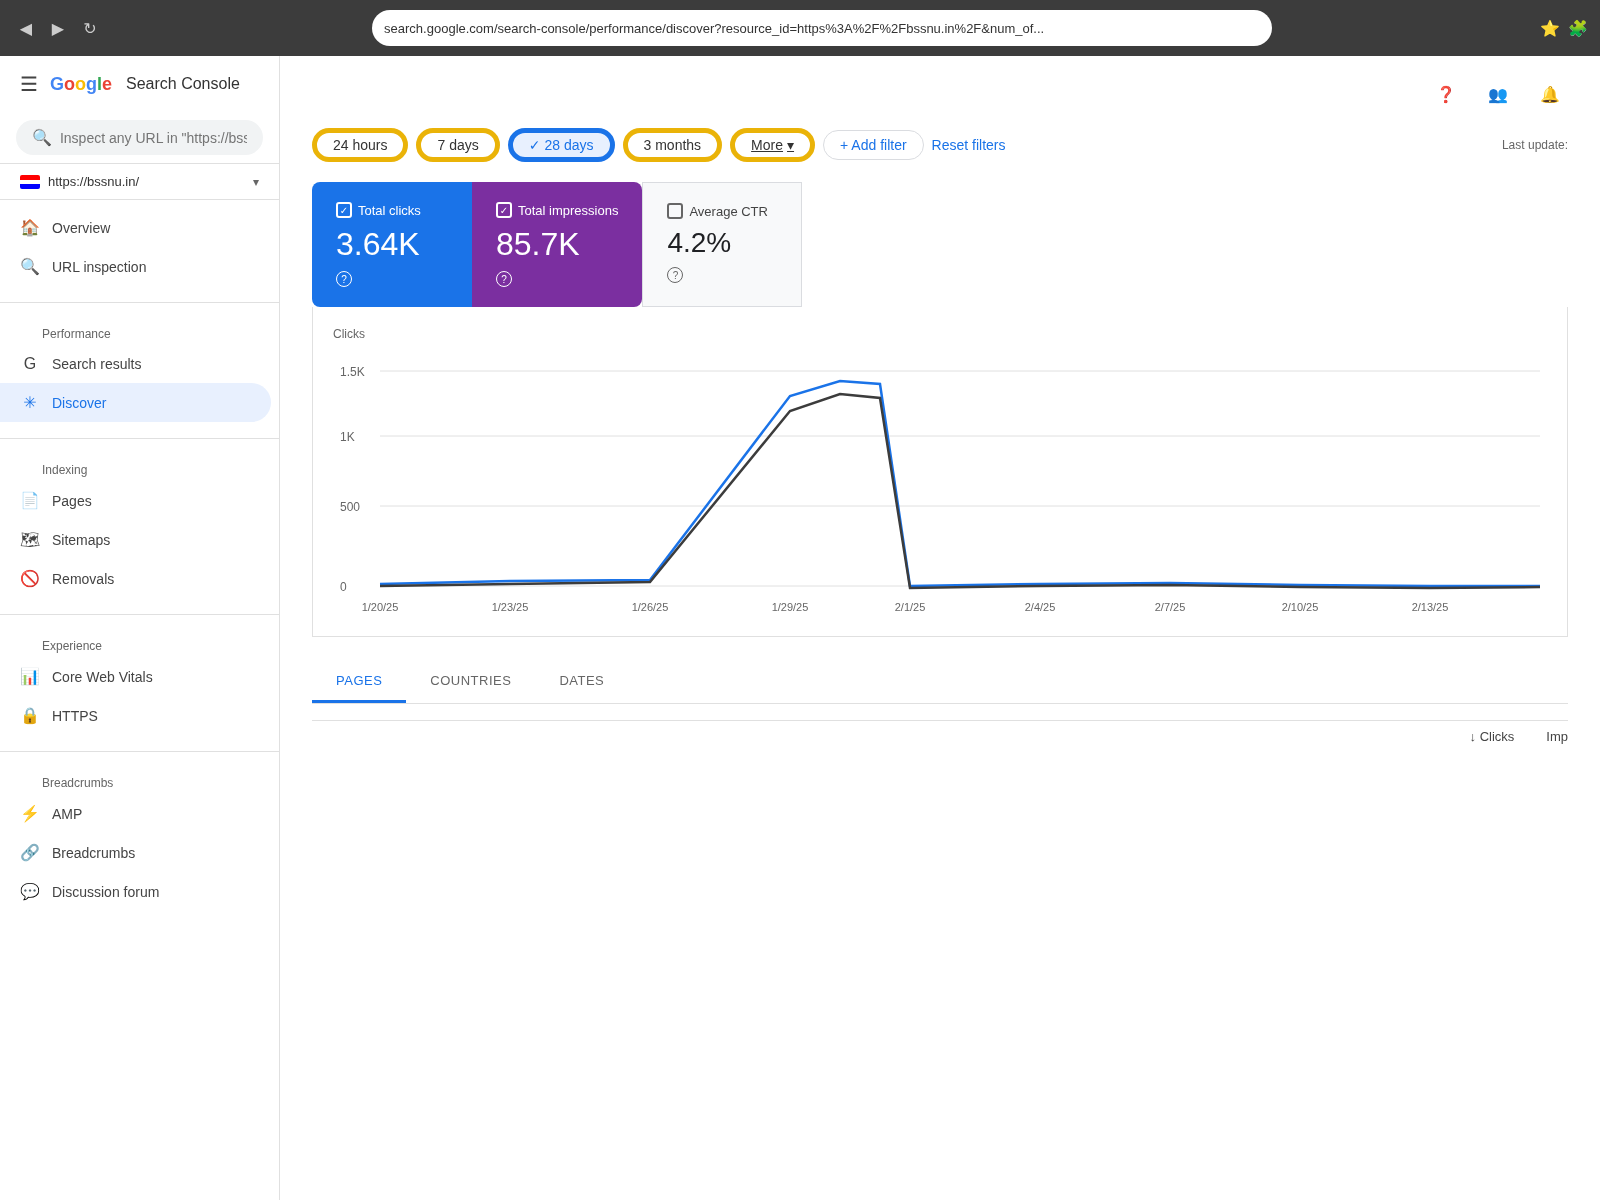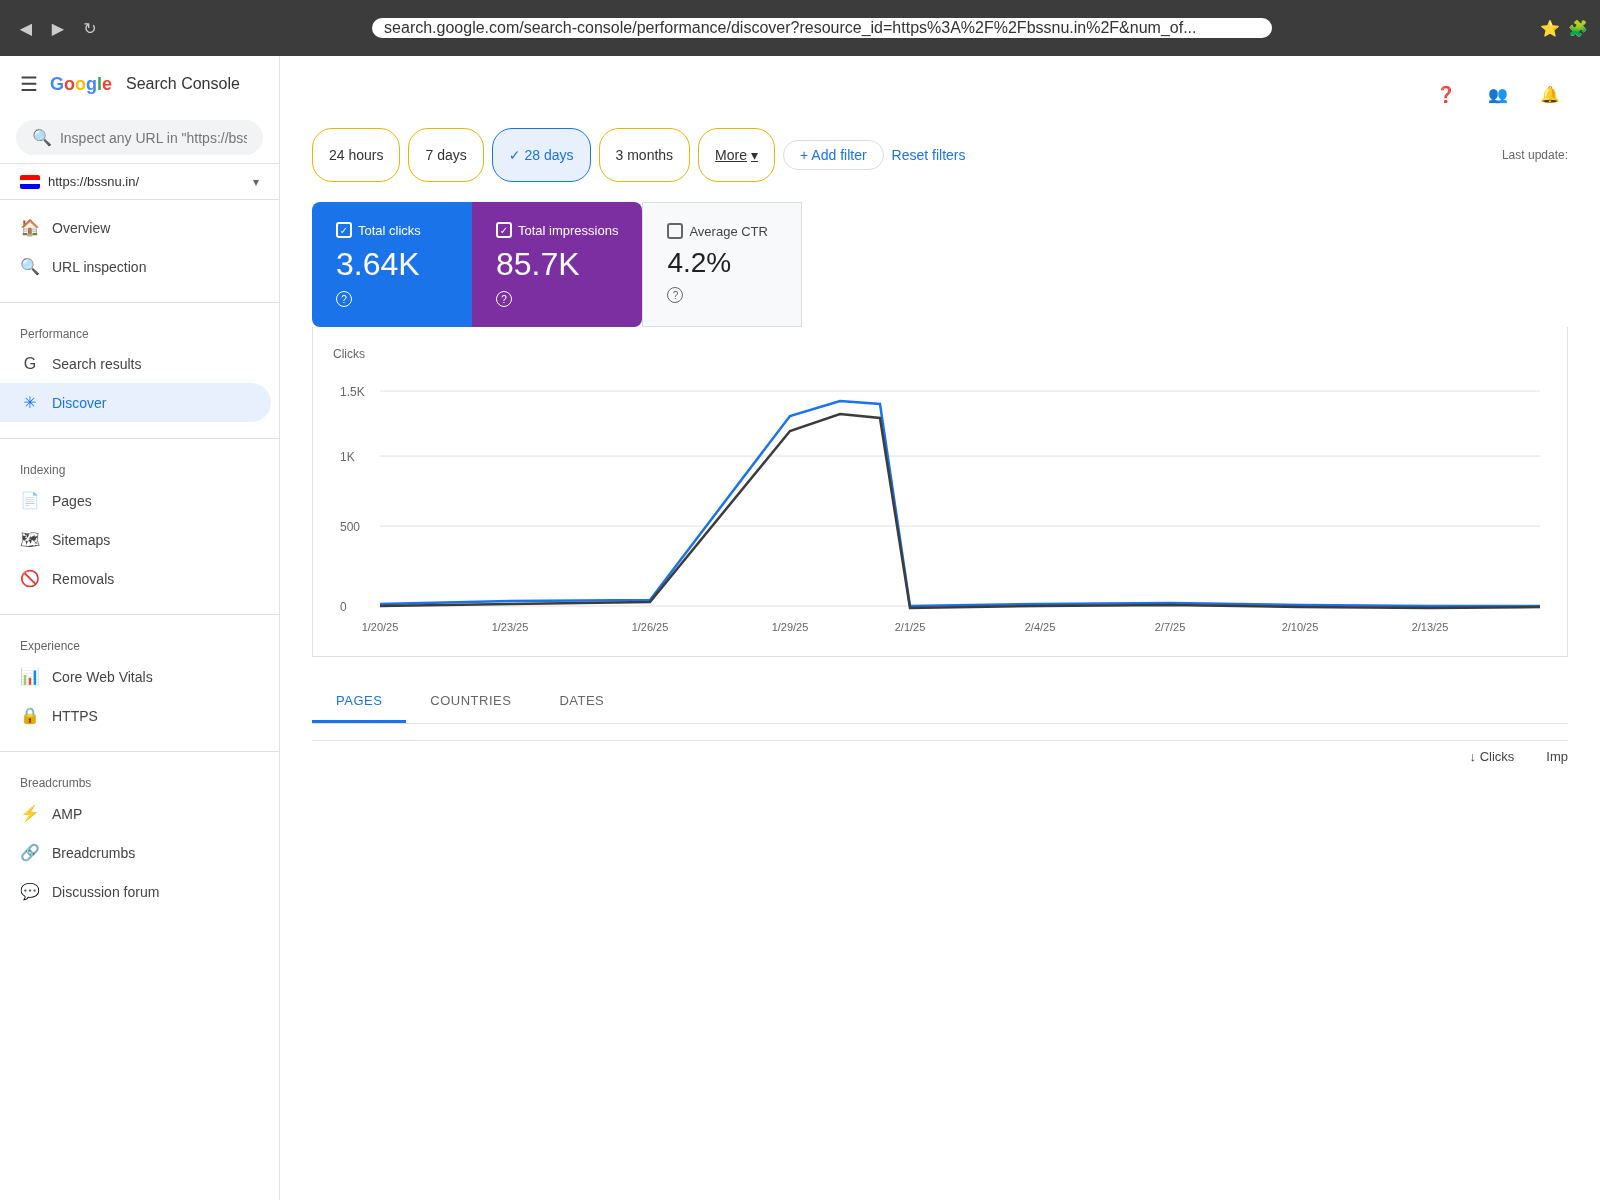--- a/index.html
+++ b/index.html
@@ -2,21 +2,21 @@
 <html><head>
   <meta charset="utf-8">
   <style>
     * { margin: 0; padding: 0; box-sizing: border-box; }
     body { font-family: 'Google Sans', Arial, sans-serif; background: #fff; overflow: hidden; width: 1600px; height: 1200px; }
 
     
     .browser-chrome { background: #3c3c3c; height: 56px; display: flex; align-items: center; padding: 0 12px; gap: 8px; }
     .browser-nav-buttons { display: flex; gap: 4px; }
     .nav-btn { width: 28px; height: 28px; border-radius: 50%; background: transparent; border: none; color: #ccc; font-size: 16px; cursor: pointer; display: flex; align-items: center; justify-content: center; }
-    .address-bar { flex: 1; background: #fff; border-radius: 20px; height: 20px; display: flex; align-items: center; padding: 0 12px; font-size: 16px; color: #333; max-width: 900px; margin: 0 auto; }
+    .address-bar { flex: 1; background: #fff; border-radius: 20px; height: 36px; display: flex; align-items: center; padding: 0 12px; font-size: 13px; color: #333; max-width: 900px; margin: 0 auto; }
     .browser-icons { display: flex; gap: 8px; color: #ccc; }
 
     
     .app { display: flex; height: calc(1200px - 56px); }
 
     
     .sidebar { width: 280px; min-width: 280px; background: #fff; border-right: 1px solid #e0e0e0; overflow-y: auto; padding-bottom: 20px; }
     .sidebar-header { display: flex; align-items: center; gap: 12px; padding: 16px 20px; }
     .hamburger-icon { font-size: 20px; color: #444; cursor: pointer; }
     .google-logo { font-size: 18px; font-weight: bold; }
@@ -33,34 +33,34 @@
 
     .site-selector { display: flex; align-items: center; gap: 8px; padding: 10px 20px; border-top: 1px solid #e0e0e0; border-bottom: 1px solid #e0e0e0; }
     .site-flag { width: 20px; height: 14px; background: linear-gradient(#f00 33%, #fff 33%, #fff 66%, #00f 66%); border-radius: 2px; }
     .site-url { font-size: 13px; color: #333; flex: 1; }
     .dropdown-arrow { color: #666; font-size: 12px; }
 
     .nav-section { padding: 8px 0; }
     .nav-item { display: flex; align-items: center; gap: 12px; padding: 10px 20px; font-size: 14px; color: #444; cursor: pointer; border-radius: 0 24px 24px 0; margin-right: 8px; }
     .nav-item.active { background: #e8f0fe; color: #1a73e8; font-weight: 500; }
     .nav-item .nav-icon { font-size: 16px; width: 20px; text-align: center; }
-    .nav-section-label { padding: 8px 20px 4px; font-size: 12px; color: #666; font-weight: 500; text-transform: none; }
+    .nav-section-label { padding: 8px 20px 4px; font-size: 12px; color: #666; font-weight: 500; text-transform: none; margin-left: 22px; }
     .nav-divider { border: none; border-top: 1px solid #e0e0e0; margin: 8px 0; }
 
     
     .main { flex: 1; overflow-y: auto; background: #fff; }
     .main-header { display: flex; align-items: center; justify-content: space-between; padding: 20px 32px 16px; }
     .main-header-right { display: flex; align-items: center; gap: 16px; }
     .header-icon { width: 36px; height: 36px; border-radius: 50%; display: flex; align-items: center; justify-content: center; cursor: pointer; }
 
     .page-title { font-size: 22px; color: #202124; font-weight: 400; padding: 0 32px 16px; }
 
     
     .filter-bar { display: flex; align-items: center; gap: 8px; padding: 0 32px 20px; flex-wrap: wrap; }
-    .filter-btn { padding: 18px 16px; border-radius: 20px; border: 1px solid #eab308; background: #fff; font-size: 14px; color: #333; cursor: pointer; }
+    .filter-btn { padding: 4px 16px; border-radius: 20px; border: 5px solid #eab308; background: #fff; font-size: 14px; color: #333; cursor: pointer; }
     .filter-btn.active { background: #e8f0fe; border-color: #1a73e8; color: #1a73e8; font-weight: 500; display: flex; align-items: center; gap: 4px; }
     .filter-btn.more { display: flex; align-items: center; gap: 4px; text-decoration: underline; }
     .add-filter-btn { padding: 6px 16px; border-radius: 20px; border: 1px solid #dadce0; background: #fff; font-size: 14px; color: #1a73e8; cursor: pointer; display: flex; align-items: center; gap: 4px; }
     .reset-filters-btn { background: transparent; border: none; color: #1a73e8; font-size: 14px; cursor: pointer; }
     .last-update { margin-left: auto; font-size: 12px; color: #666; }
 
     
     .metrics-cards { display: flex; margin: 0 32px 0; gap: 0; }
     .metric-card { padding: 20px 24px; min-width: 160px; }
     .metric-card.clicks { background: #1a73e8; border-radius: 8px 0 0 8px; color: #fff; }

